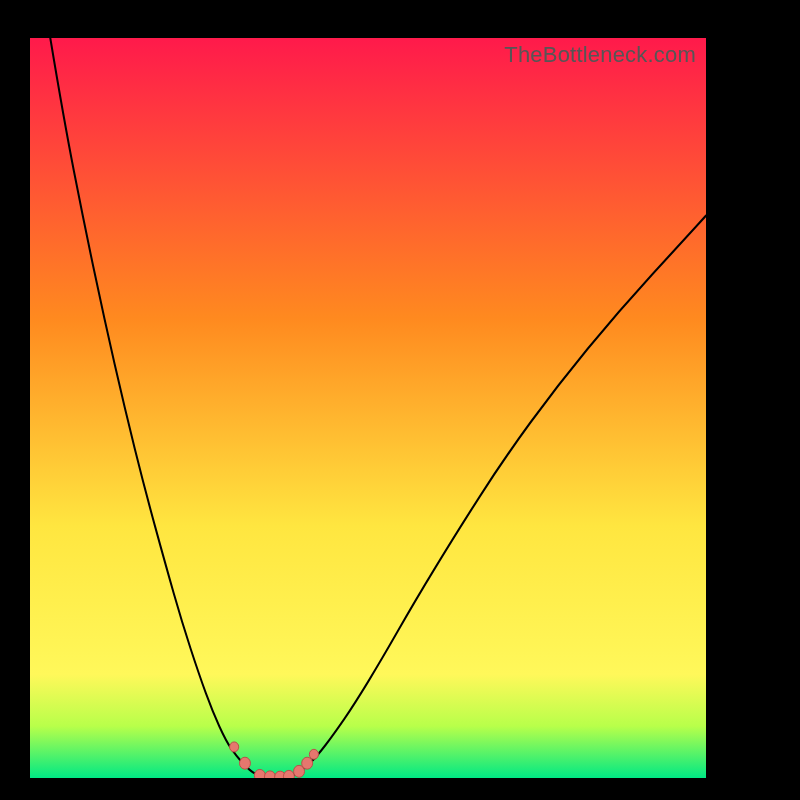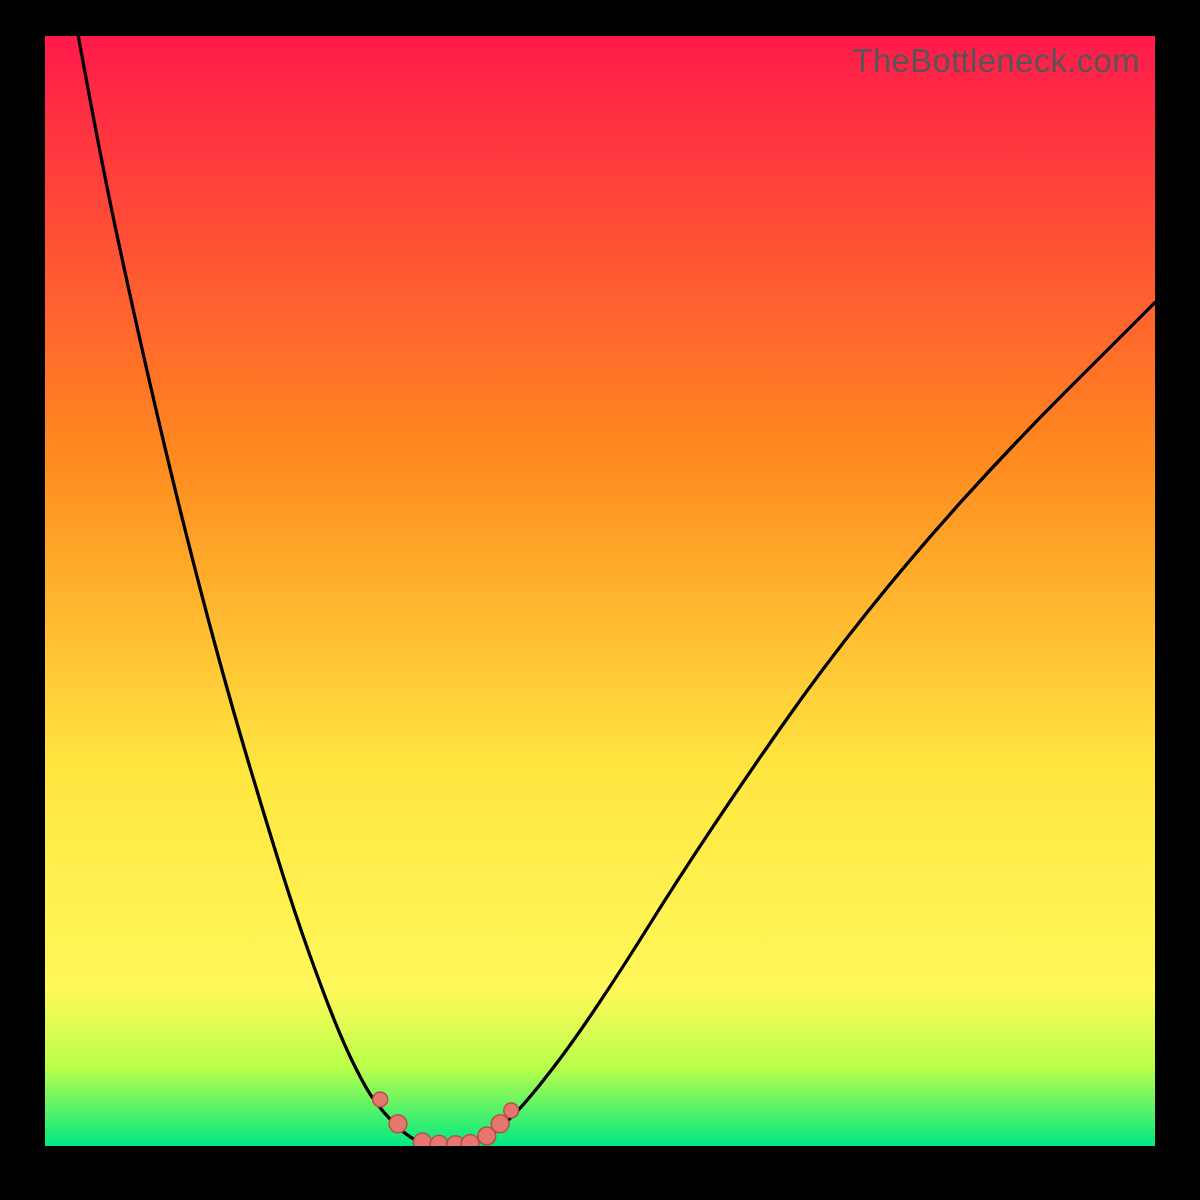--- a/index.html
+++ b/index.html
@@ -13,24 +13,25 @@
   }
   .frame {
     position: absolute;
     left: 0; top: 0;
     width: 800px; height: 800px;
     background: #000;
   }
   .plot {
     position: absolute;
     left: 30px;
-    top: 24px;
-    width: 740px;
+    top: 38px;
+    width: 644px;
     height: 740px;
     overflow: hidden;
+    padding-left: 32px;
   }
   .gradient {
     position: absolute;
     left: 0; top: 0;
     width: 100%;
     height: 100%;
   }
   .watermark {
     position: absolute;
     top: 4px;

